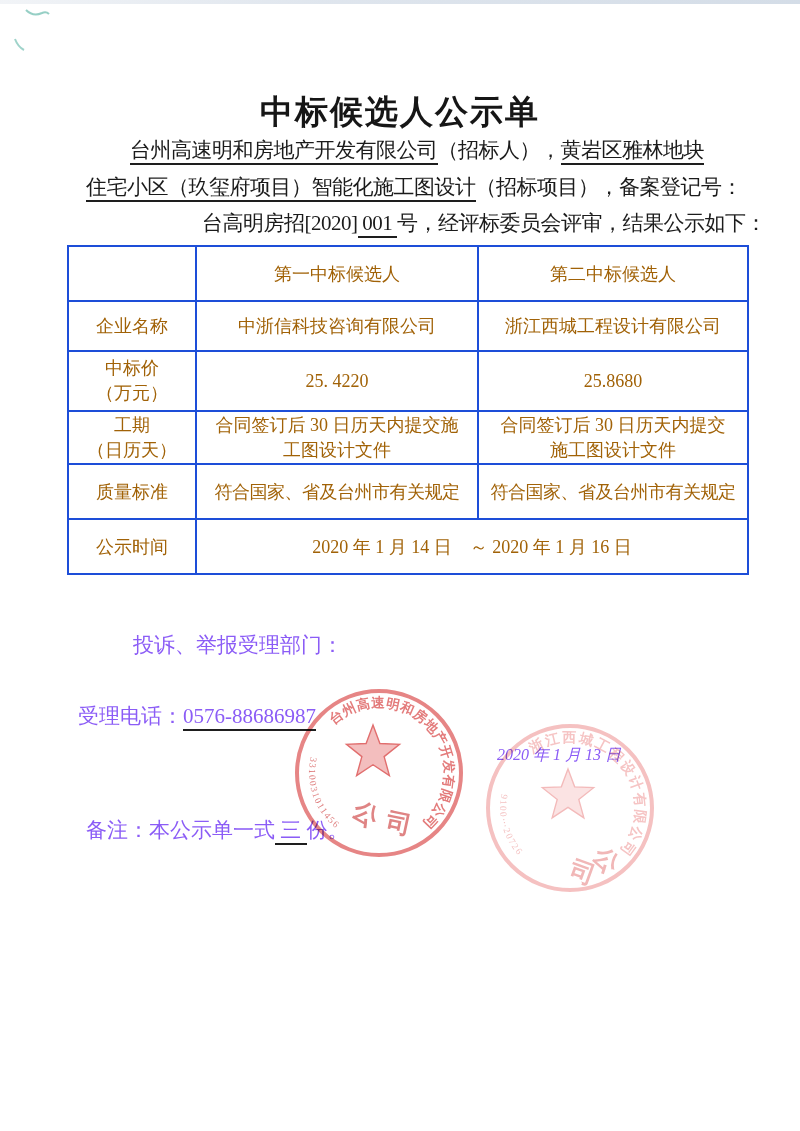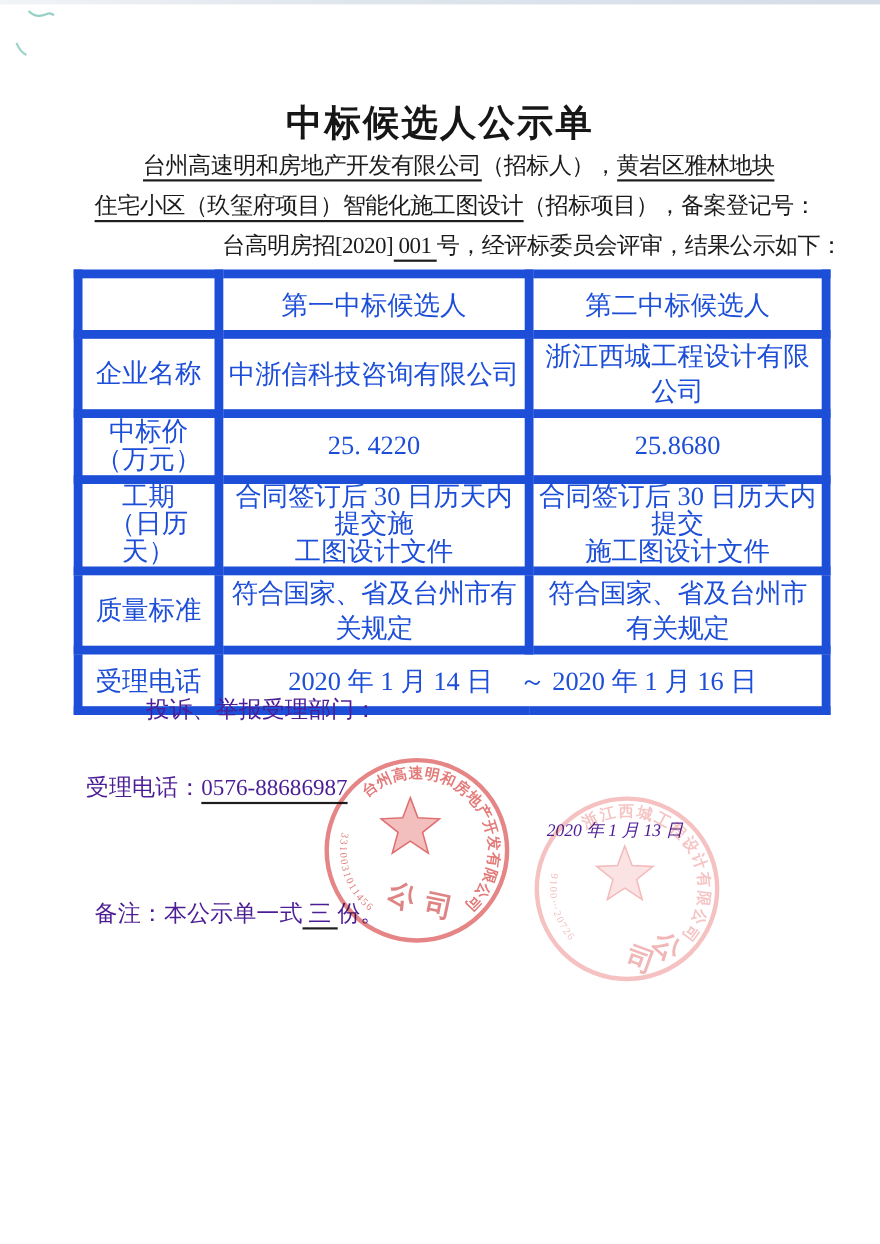--- a/index.html
+++ b/index.html
@@ -16,26 +16,26 @@
     font-family:"Liberation Sans","DejaVu Sans",sans-serif;font-weight:700;
     font-size:33px;letter-spacing:2px;color:#161616;}
   .intro-line{position:absolute;left:86px;width:680px;font-size:21px;
     letter-spacing:-0.5px;white-space:nowrap;color:#1b1b1b;}
   .intro-1{top:136px;padding-left:44px;}
   .intro-2{top:173px;}
   .intro-3{top:209px;text-align:right;}
   .u{border-bottom:2px solid #1e1e1e;padding-bottom:1px;}
   table.bid{position:absolute;left:67px;top:245px;width:680px;
     border-collapse:collapse;table-layout:fixed;}
-  table.bid td{border:8px solid #1d4ed8;text-align:center;vertical-align:middle;
-    font-size:24px;padding:0 2px;color:#1d4ed8;}
+  table.bid td{border:2px solid #1d4ed8;text-align:center;vertical-align:middle;
+    font-size:18px;padding:0 2px;color:#a16207;}
   .pre{white-space:pre-line;line-height:25px;}
   .cell-sm{font-size:19px;letter-spacing:-0.5px;}
   .cell-dur{font-size:19.5px;}
-  .ft{position:absolute;font-size:21px;white-space:nowrap;color:#4c1d95;}
+  .ft{position:absolute;font-size:21px;white-space:nowrap;color:#8b5cf6;}
   .f-complaint{left:133px;top:631px;}
   .f-dept{left:78px;top:664px;font-size:22px;}
   .f-phone{left:78px;top:702px;}
   .f-bidder{left:393px;top:740px;font-size:20px;letter-spacing:-1px;}
   .f-date{left:497px;top:745px;font-size:16px;font-style:italic;}
   .f-remark{left:86px;top:816px;}
   .seal{position:absolute;mix-blend-mode:multiply;}
   .seal-left{left:289px;top:683px;opacity:.88;}
   .seal-right{left:480px;top:718px;opacity:.62;}
 </style>
@@ -89,21 +89,21 @@
 工图设计文件</td>
       <td class="pre cell-dur">合同签订后 30 日历天内提交
 施工图设计文件</td>
     </tr>
     <tr style="height:55px">
       <td>质量标准</td>
       <td class="cell-sm">符合国家、省及台州市有关规定</td>
       <td class="cell-sm">符合国家、省及台州市有关规定</td>
     </tr>
     <tr style="height:55px">
-      <td>受理电话</td>
+      <td>公示时间</td>
       <td colspan="2">2020 年 1 月 14 日　～ 2020 年 1 月 16 日</td>
     </tr>
   </tbody>
     </table>
 
   <div class="ft f-complaint">投诉、举报受理部门：</div>
 
 
   <div class="ft f-phone"><span>受理电话：</span><span class="u">0576-88686987</span></div>
 

